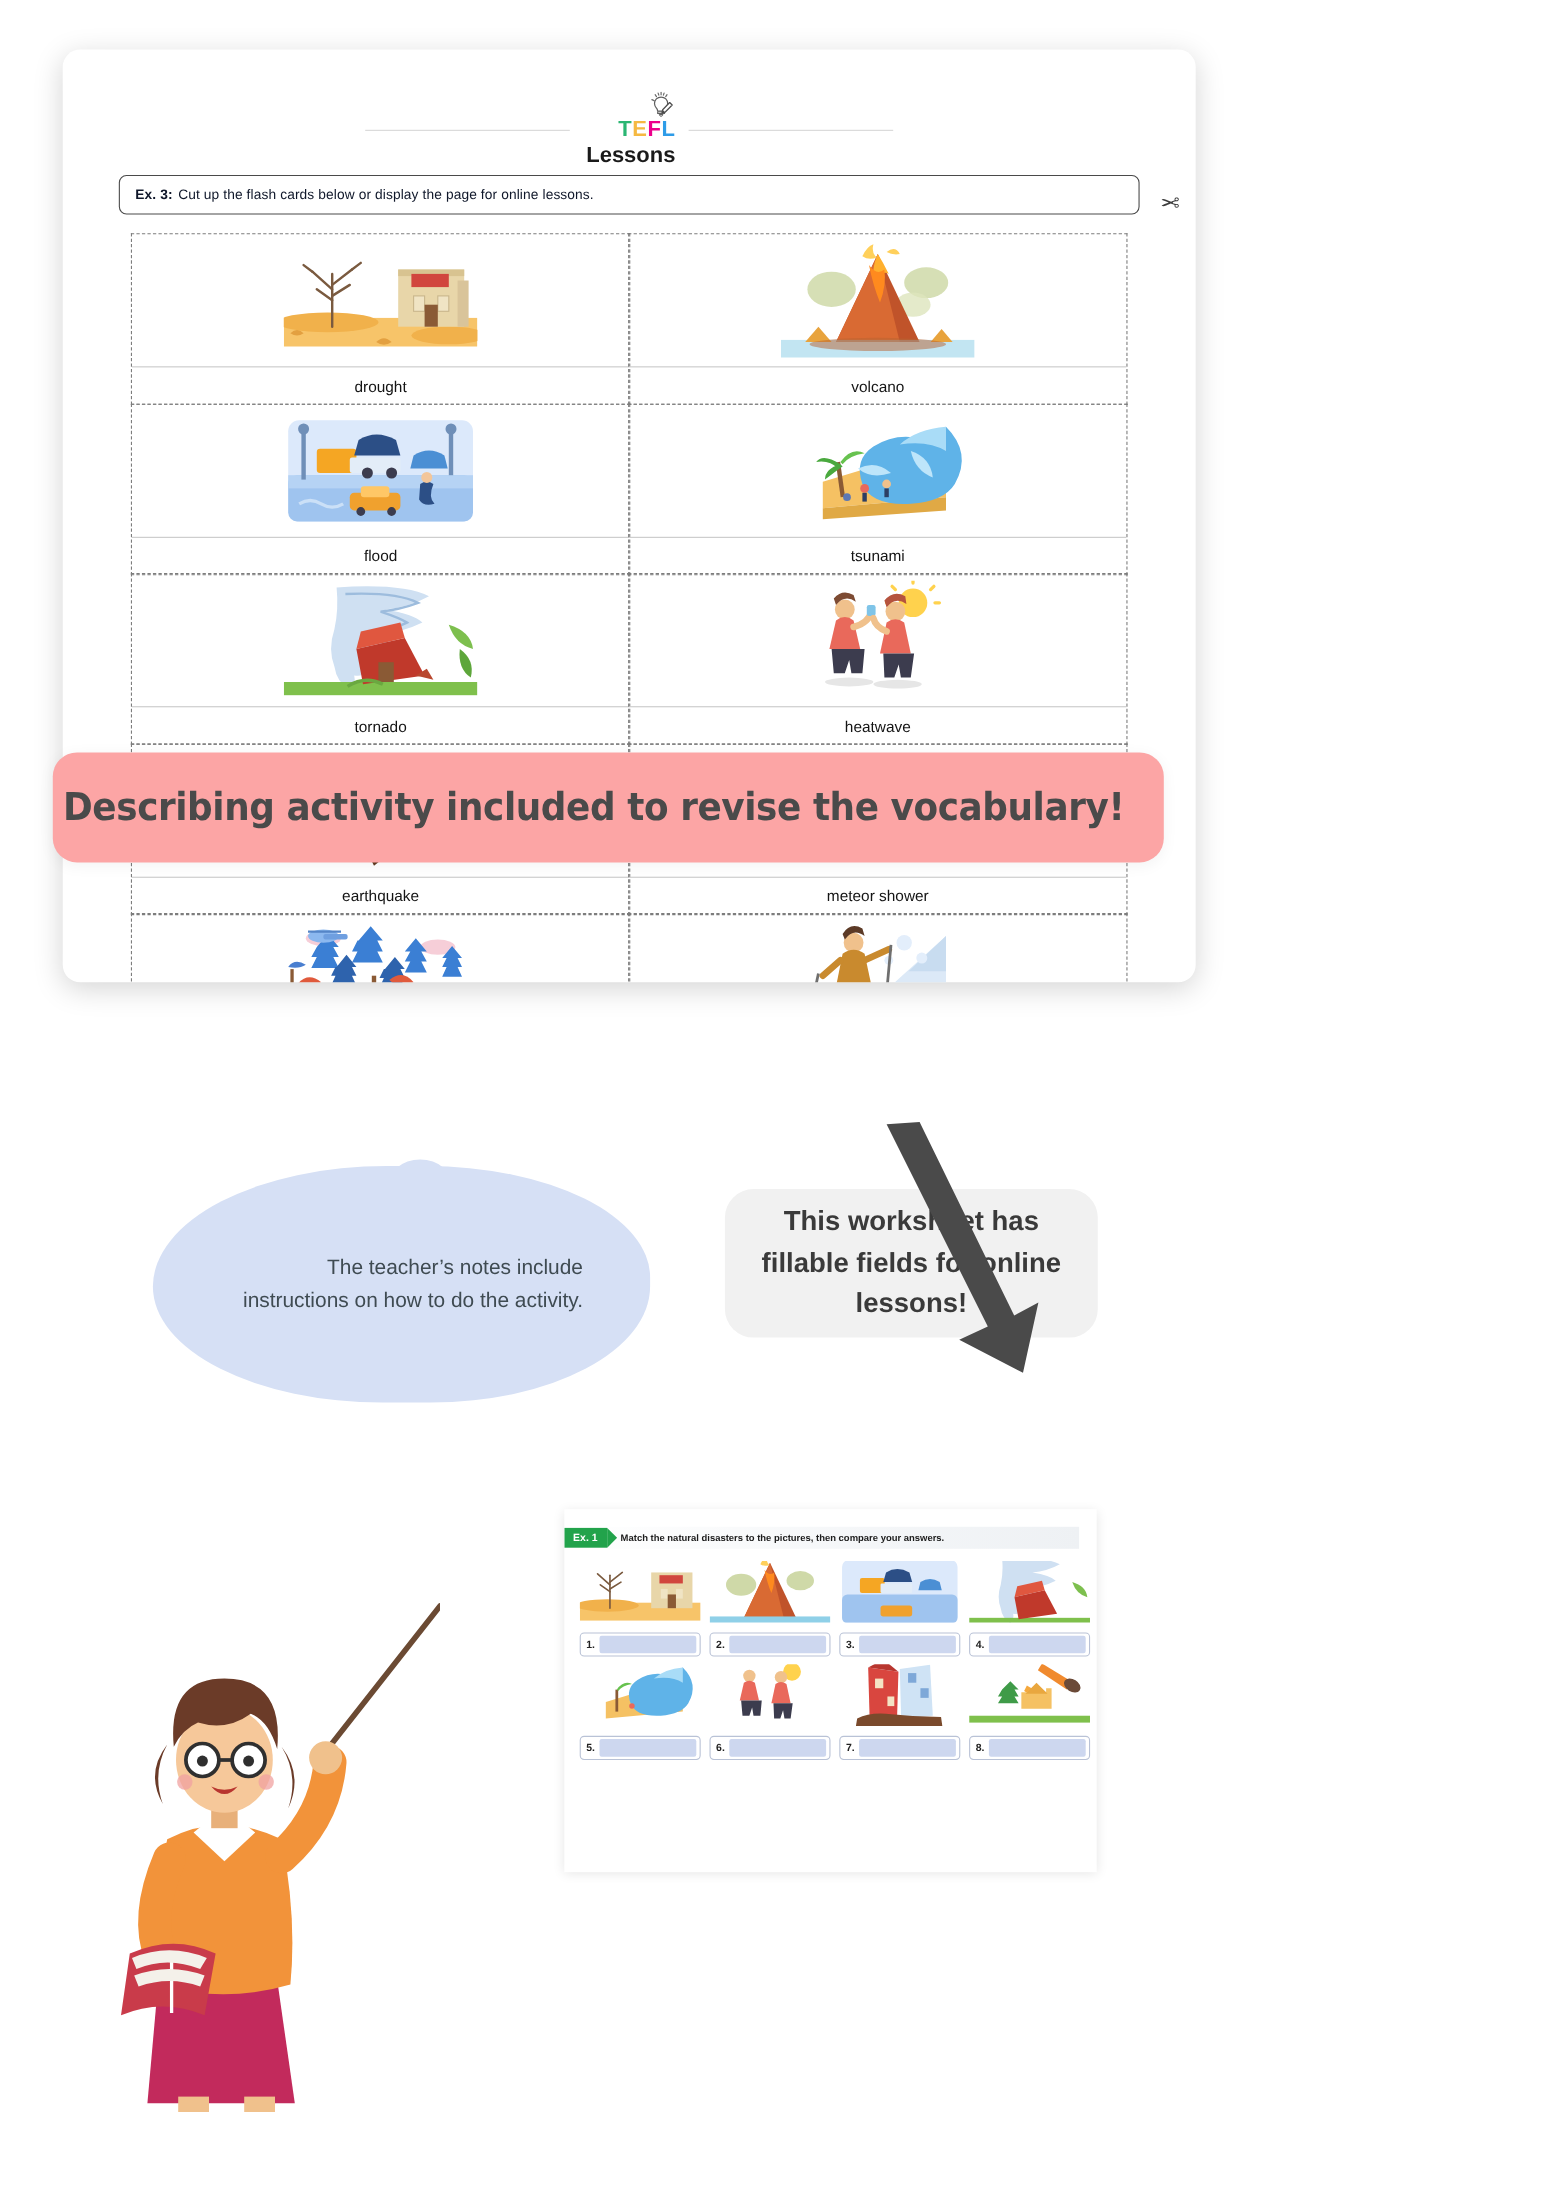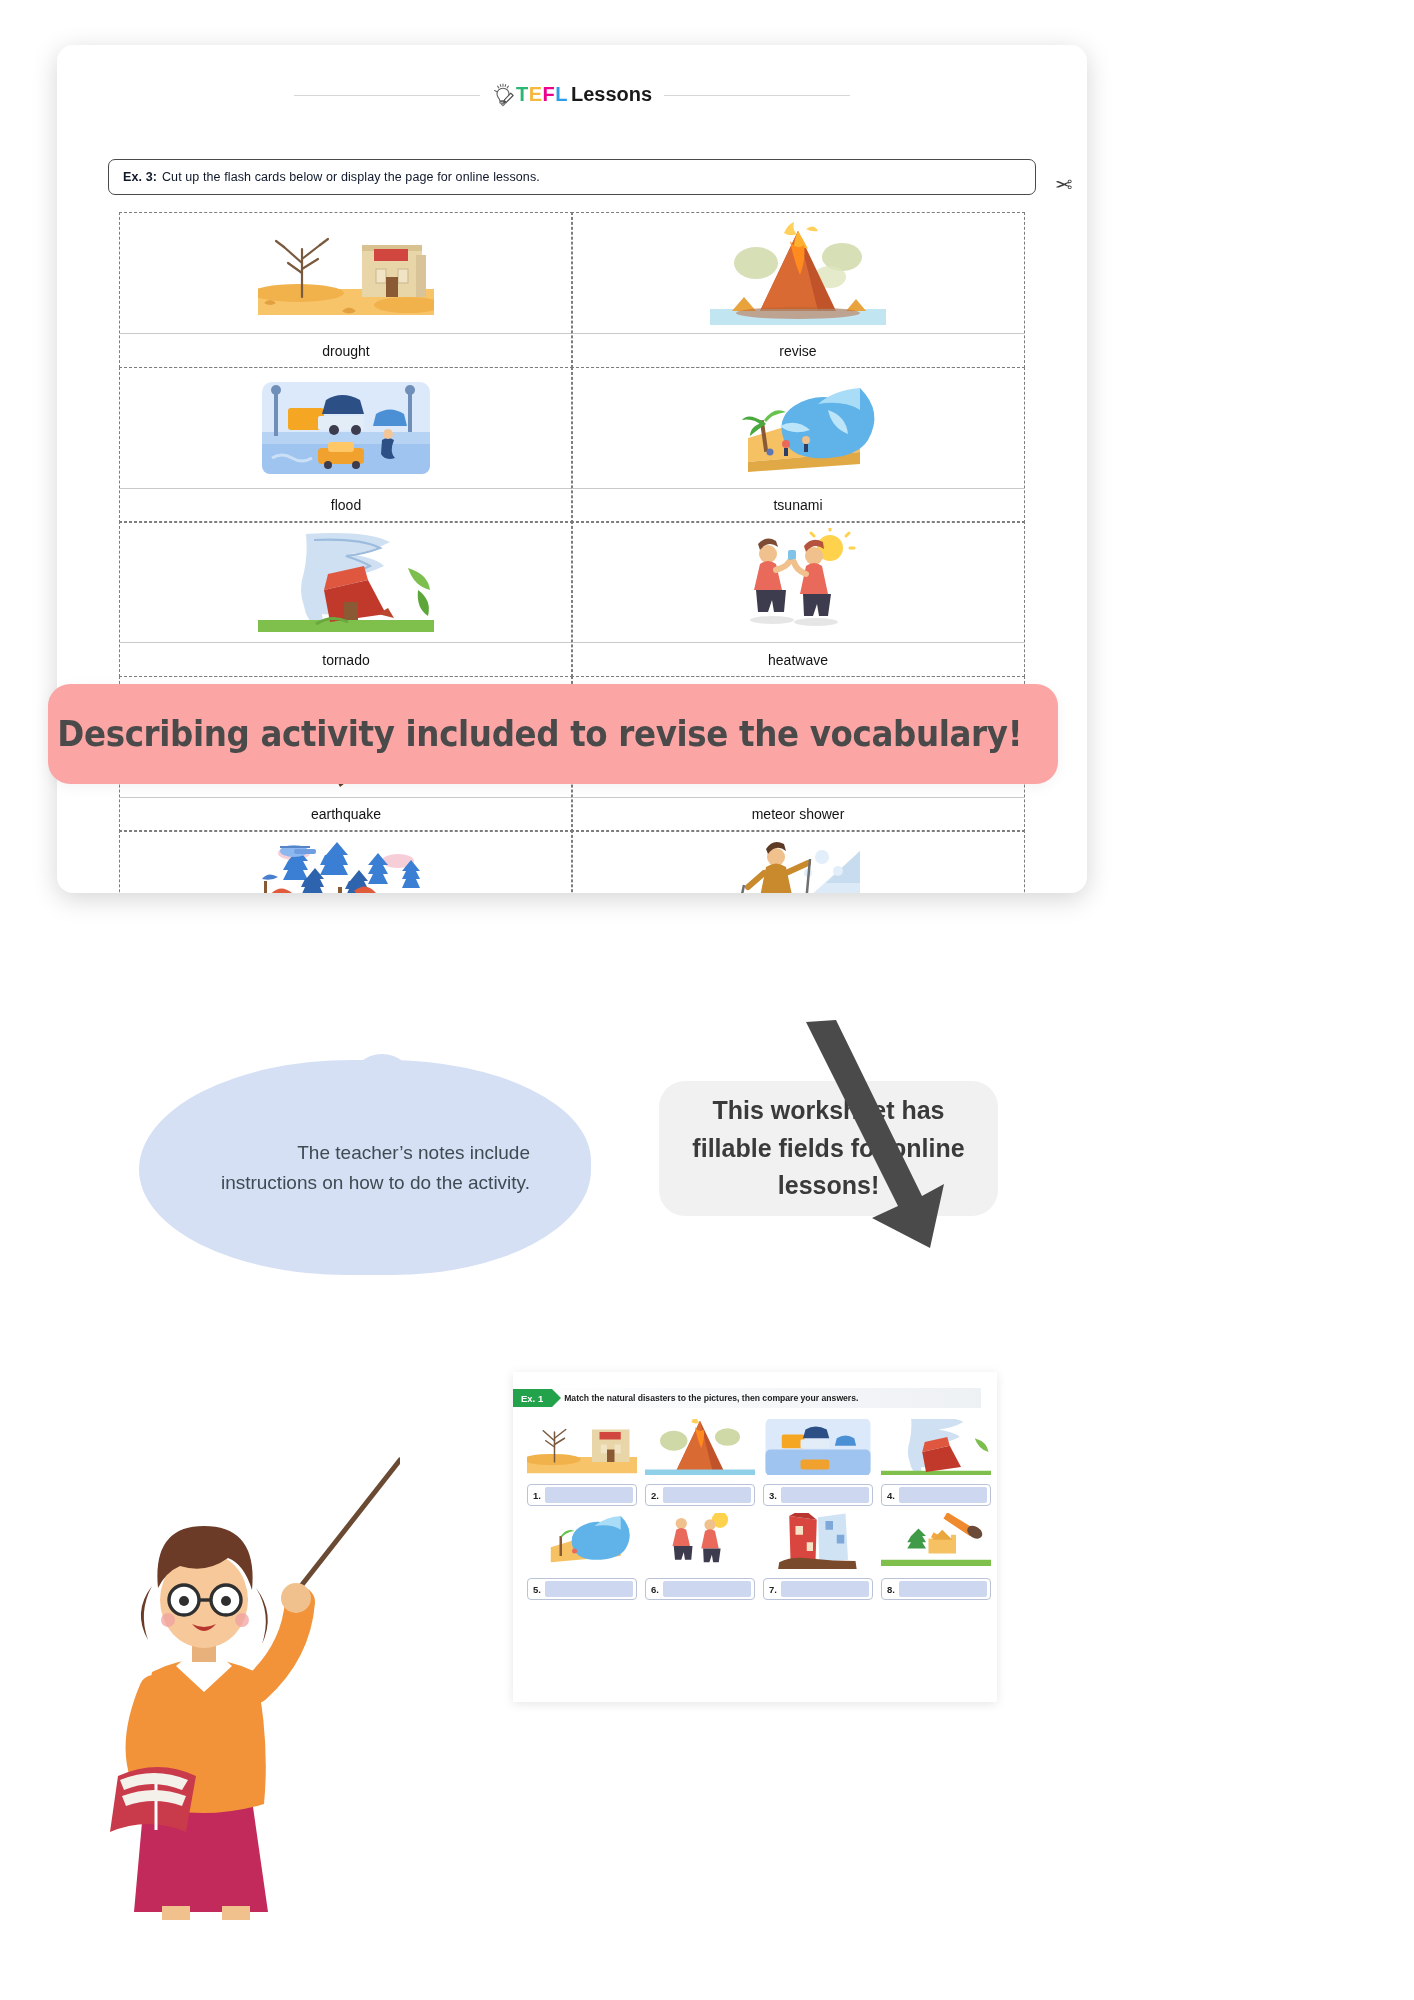--- a/index.html
+++ b/index.html
@@ -21,21 +21,21 @@
     overflow: hidden;
   }
   .sheet-inner { position:relative; width:100%; height:100%; padding: 0; }
 
   
   .logo-row {
     position: absolute; left: 0; top: 38px; width: 100%;
     display: flex; align-items: center; justify-content: center; gap: 0px;
   }
   .logo-rule { height:1px; background:#d7d7d7; width: 186px; }
-  .logo-block { display:flex; align-items:flex-start; padding: 0 12px; }
+  .logo-block { display:flex; align-items:flex-end; padding: 0 12px; flex-direction: column; }
   .bulb { width: 22px; height: 24px; position: relative; margin-right: 2px; }
   .logo-letters { font-size: 20px; font-weight: 700; letter-spacing: .5px; }
   .logo-letters .t { color:#2bb673; }
   .logo-letters .e { color:#f5b942; }
   .logo-letters .f { color:#ec008c; }
   .logo-letters .l { color:#2e9ce8; }
   .logo-lessons { font-size: 20px; font-weight: 700; color:#1a1a1a; margin-left: 3px;}
 
   
   .instr {
@@ -253,21 +253,21 @@
               <path d="M88 12 q-7 16 -2 26 q5 -12 12 -8 q-5 -10 -10 -18z" fill="#ffb02e"></path>
               <path d="M80 22 q4 20 10 34 q6 -16 4 -30 q-7 6 -14 -4z" fill="#ff8a1e"></path>
               <path d="M74 14 q4 -9 10 -11 q-2 8 3 12 q-7 3 -13 -1z" fill="#ffd05b"></path>
               <path d="M96 10 q8 -6 12 2 q-7 1 -12 -2z" fill="#ffd05b"></path>
               <rect x="0" y="90" width="176" height="16" fill="#8fd0e8" opacity=".55"></rect>
               <path d="M22 92 l12 -14 l12 14z" fill="#e8a33d"></path>
               <path d="M136 92 l10 -12 l10 12z" fill="#e8a33d"></path>
               <ellipse cx="88" cy="94" rx="62" ry="6" fill="#b8612f" opacity=".5"></ellipse>
             </svg>
           </div>
-          <div class="card-label">revise</div>
+          <div class="card-label">volcano</div>
         </div>
 
         <div class="card">
           <div class="card-art">
             <svg width="176" height="108" viewBox="0 0 176 108">
               <rect x="4" y="8" width="168" height="92" rx="10" fill="#dce9fb"></rect>
               <rect x="4" y="58" width="168" height="42" rx="8" fill="#9fc4ef"></rect>
               <rect x="4" y="58" width="168" height="12" fill="#b6d3f4"></rect>
               <rect x="16" y="18" width="4" height="44" fill="#6f8fb8"></rect>
               <circle cx="18" cy="16" r="5" fill="#6f8fb8"></circle>

